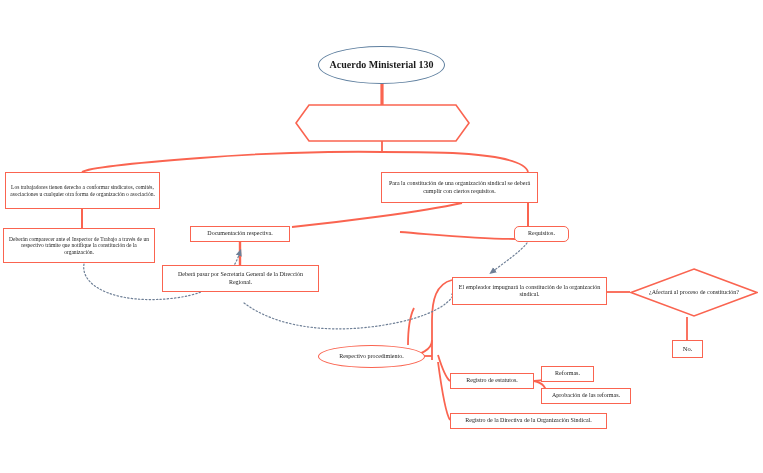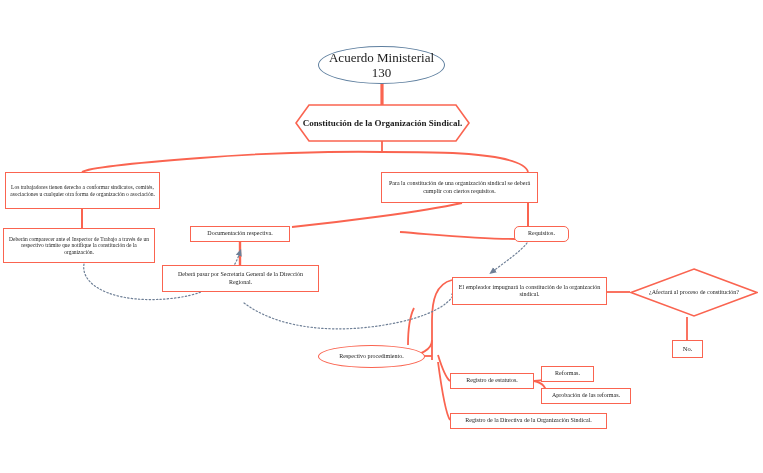--- a/index.html
+++ b/index.html
@@ -51,21 +51,21 @@
   }
   .hex .lbl{position:relative;z-index:2;}
   
   .diamond{border:none;background:transparent;}
   .diamond .dshape{position:absolute;left:0;top:0;width:100%;height:100%;}
   .diamond .lbl{position:relative;z-index:2;}
 
   .f55{font-size:5.5px;}
   .f6{font-size:6px;}
   .f65{font-size:6.5px;}
-  .f7{font-size:13px;}
+  .f7{font-size:10px;font-weight:bold;}
   .f9{font-size:9px;font-weight:bold;}
 </style>
 </head>
 <body>
 
 <div id="canvas">
 
   <svg class="links" viewBox="0 0 763 473">
 
     <g fill="none" stroke="#fa6450" stroke-width="1.6">
@@ -120,21 +120,20 @@
   </svg>
 
   <div class="node ellipse-blue f7" style="left:318px;top:46px;width:127px;height:38px;">
     <span class="lbl">Acuerdo Ministerial 130</span>
   </div>
 
   <div class="node hex f9" style="left:295px;top:104px;width:175px;height:38px;">
     <svg class="hexshape" viewBox="0 0 175 38" preserveAspectRatio="none">
       <polygon points="14,1 161,1 174,19 161,37 14,37 1,19" fill="#ffffff" stroke="#fa6450" stroke-width="1.6"></polygon>
     </svg>
-    <span class="lbl">Constitución de la Organización Sindical.</span>
   </div>
 
   <div class="node rect f55" style="left:5px;top:172px;width:155px;height:37px;">
     <span class="lbl">Los trabajadores tienen derecho a conformar sindicatos, comités, asociaciones u cualquier otra forma de organización o asociación.</span>
   </div>
 
   <div class="node rect f55" style="left:3px;top:228px;width:152px;height:35px;">
     <span class="lbl">Deberán comparecer ante el Inspector de Trabajo a través de un respectivo trámite que notifique la constitución de la organización.</span>
   </div>
 

